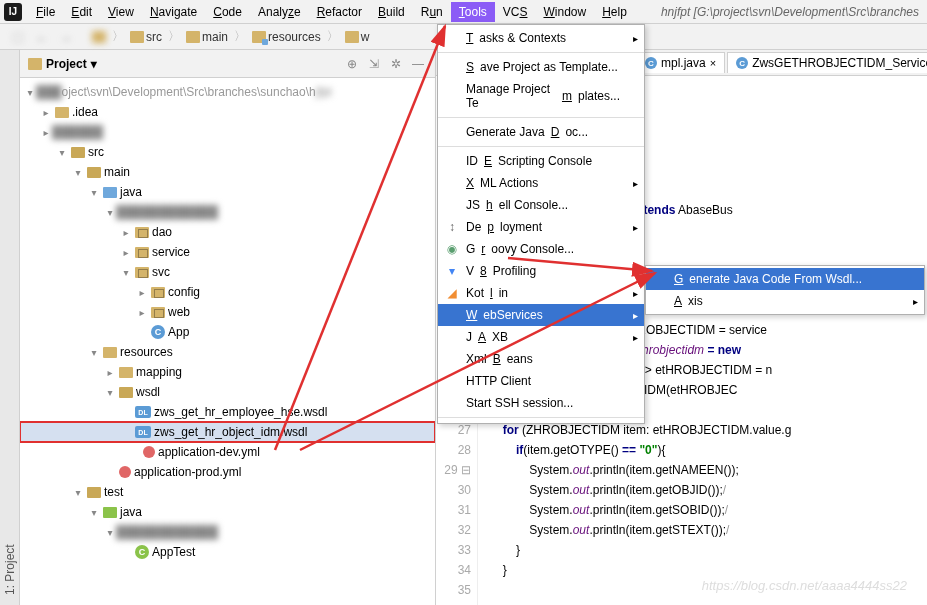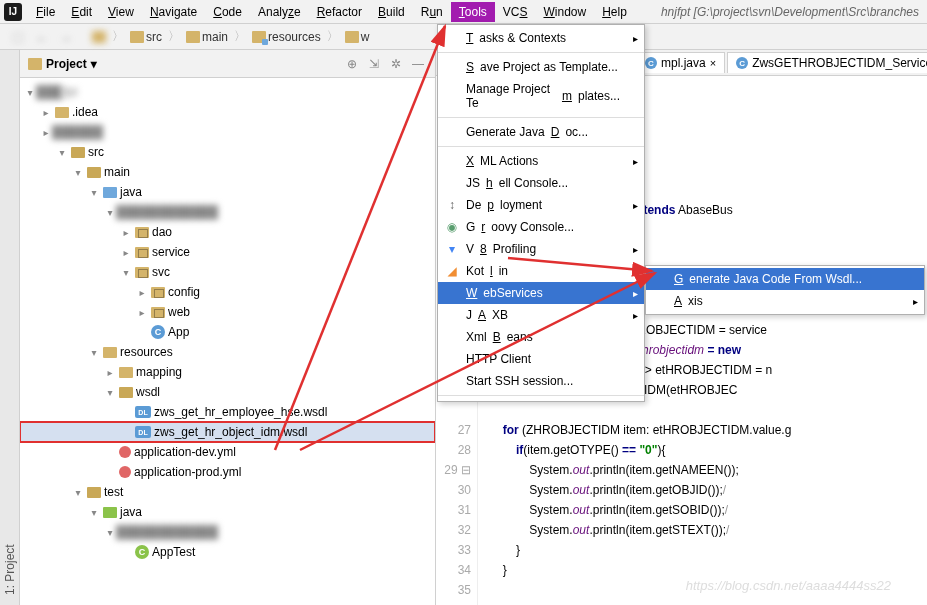--- a/index.html
+++ b/index.html
@@ -1,21 +1,21 @@
 <!DOCTYPE html>
 <html><head>
 <meta charset="utf-8">
 <style>
 * { margin:0; padding:0; box-sizing:border-box; font-family:"Segoe UI",Arial,sans-serif; font-size:12px; }
 body { background:#f2f2f2; color:#000; width:927px; height:605px; overflow:hidden; position:relative; }
 .menubar { height:24px; background:#f2f2f2; display:flex; align-items:center; padding:0 4px; border-bottom:1px solid #d0d0d0; }
 .logo { width:18px; height:18px; background:#1b1b1b; border-radius:3px; margin-right:6px; display:flex; align-items:center; justify-content:center; color:#fff; font-size:10px; font-weight:bold;}
 .menubar .mitem { padding:3px 8px; cursor:pointer; }
 .menubar .mitem u { text-decoration:underline; }
-.menubar .mitem.active { background:#a21caf; color:#fff; }
+.menubar .mitem.active { background:#8b5cf6; color:#fff; }
 .menubar .rtext { margin-left:auto; color:#666; padding-right:4px; white-space:nowrap; overflow:hidden;font-style:italic; }
 .toolbar { height:26px; background:#f2f2f2; display:flex; align-items:center; padding:0 8px; border-bottom:1px solid #d0d0d0; gap:4px;}
 .tb-btn { width:20px; height:20px; display:flex; align-items:center; justify-content:center; color:#666; }
 .breadcrumb { display:flex; align-items:center; gap:2px; margin-left:8px; color:#333; }
 .breadcrumb .bc { display:flex; align-items:center; gap:2px; padding:2px 4px;}
 .breadcrumb .sep { color:#aaa; }
 .fold-ico { width:14px; height:12px; background:#d4b46a; display:inline-block; border-radius:1px; position:relative; }
 .fold-ico.res::after { content:""; position:absolute; right:-2px; bottom:-2px; width:6px; height:6px; background:#6fa8dc; border-radius:1px;}
 .main { display:flex; height:calc(100% - 50px); }
 .sidebar-tab { width:20px; background:#e8e8e8; border-right:1px solid #d0d0d0; writing-mode:vertical-rl; text-orientation:mixed; padding:6px 2px; font-size:11px; color:#555;}
@@ -60,21 +60,21 @@
 .menu .mi.hl { background:#3874d0; color:#fff;}
 .menu .mi .sub-arrow { position:absolute; right:6px; font-size:10px; color:inherit;}
 .menu .mi .mico { position:absolute; left:6px; width:16px; text-align:center; color:#666;}
 .menu .sep { height:1px; background:#ddd; margin:3px 0;}
 .menu1 { top:24px; left:437px; width:208px;}
 .menu2 { top:265px; left:645px; width:280px;}
 
 
 .arrow-svg { position:absolute; top:0; left:0; pointer-events:none; z-index:200;}
 
-.watermark { position:absolute; right:36px; bottom:12px; color:#ddd; font-size:13px; font-style:italic;}
+.watermark { position:absolute; right:20px; bottom:12px; color:#ddd; font-size:13px; font-style:italic;}
 </style>
 </head>
 <body>
 
 <div class="menubar">
   <div class="logo">IJ</div>
   <div class="mitem"><u>F</u><span>ile</span></div>
   <div class="mitem"><u>E</u>dit</div>
   <div class="mitem"><u>V</u>iew</div>
   <div class="mitem"><u>N</u>avigate</div>
@@ -133,20 +133,21 @@
       <span class="spacer"></span>
       <span class="hbtn">⊕</span>
       <span class="hbtn">⇲</span>
       <span class="hbtn">✲</span>
       <span class="hbtn">—</span>
     </div>
     <div class="tree">
       <div class="tree-row" style="padding-left:4px">
           <span class="arrow">▾</span>
           <span class="blur">███</span>
+          <span class="tree-label dim">oject\svn\Development\Src\branches\sunchao\h</span>
           <span class="blur">jfpt</span>
         </div>
       <div class="tree-row" style="padding-left:20px">
           <span class="arrow">▸</span>
           <span class="tico folder"></span>
           <span class="tree-label">.idea</span>
         </div>
       <div class="tree-row" style="padding-left:20px">
           <span class="arrow">▸</span>
           <span class="blur">██████</span>
@@ -218,21 +219,21 @@
       <div class="tree-row" style="padding-left:100px">
           <span class="arrow"></span>
           <span class="tico wsdl">DL</span>
           <span class="tree-label">zws_get_hr_employee_hse.wsdl</span>
         </div>
       <div class="tree-row sel boxed" style="padding-left:100px">
           <span class="arrow"></span>
           <span class="tico wsdl">DL</span>
           <span class="tree-label">zws_get_hr_object_idm.wsdl</span>
         </div>
-      <div class="tree-row" style="padding-left:84px">
+      <div class="tree-row" style="padding-left:108px">
           <span class="arrow"></span>
           <span class="tico yml"></span>
           <span class="tree-label">application-dev.yml</span>
         </div>
       <div class="tree-row" style="padding-left:84px">
           <span class="arrow"></span>
           <span class="tico yml"></span>
           <span class="tree-label">application-prod.yml</span>
         </div>
       <div class="tree-row" style="padding-left:52px">
@@ -326,20 +327,21 @@
 </div>
 
 <div class="menu menu1">
   <div class="mi"><u>T</u>asks &amp; Contexts<span class="sub-arrow">▸</span></div>
   <div class="sep"></div>
   <div class="mi"><u>S</u>ave Project as Template...</div>
   <div class="mi">Manage Project Te<u>m</u>plates...</div>
   <div class="sep"></div>
   <div class="mi">Generate Java<u>D</u>oc...</div>
   <div class="sep"></div>
+  <div class="mi">ID<u>E</u> Scripting Console</div>
   <div class="mi"><u>X</u>ML Actions<span class="sub-arrow">▸</span></div>
   <div class="mi">JS<u>h</u>ell Console...</div>
   <div class="mi"><span class="mico">↕</span>De<u>p</u>loyment<span class="sub-arrow">▸</span></div>
   <div class="mi"><span class="mico" style="color:#5a9e6f">◉</span>G<u>r</u>oovy Console...</div>
   <div class="mi"><span class="mico" style="color:#4285f4">▾</span>V<u>8</u> Profiling<span class="sub-arrow">▸</span></div>
   <div class="mi"><span class="mico" style="color:#f18e33">◢</span>Kot<u>l</u>in<span class="sub-arrow">▸</span></div>
   <div class="mi hl"><u>W</u>ebServices<span class="sub-arrow">▸</span></div>
   <div class="mi">J<u>A</u>XB<span class="sub-arrow">▸</span></div>
   <div class="mi">Xml<u>B</u>eans</div>
   <div class="mi">HTTP Client</div>

